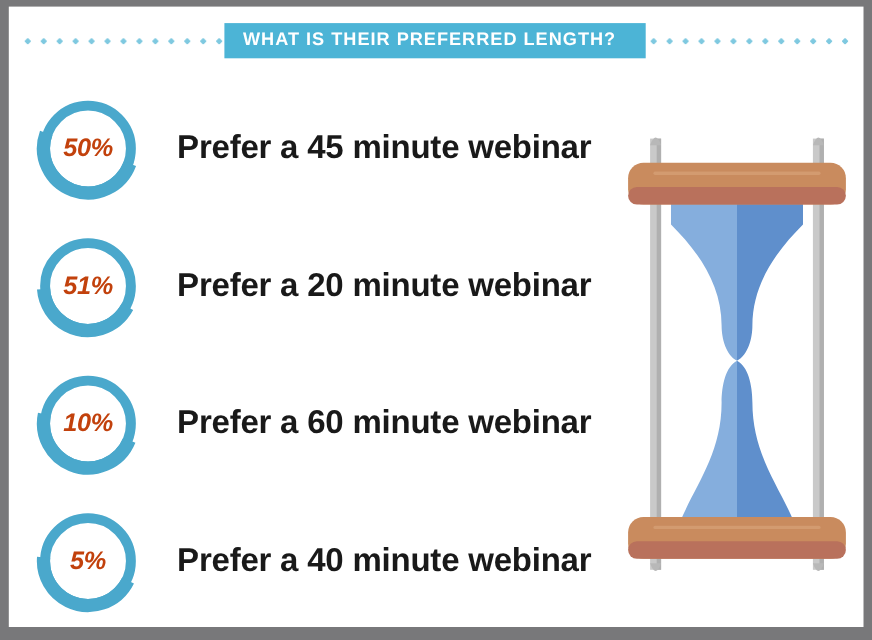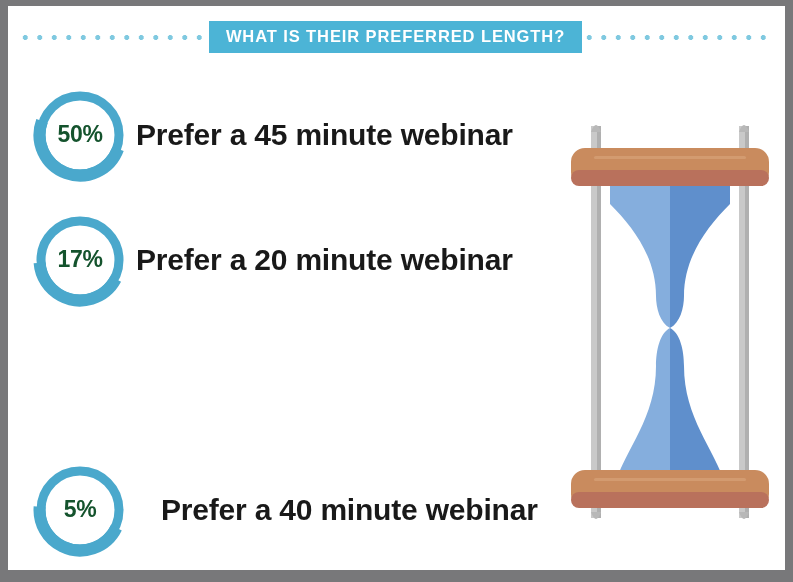--- a/index.html
+++ b/index.html
@@ -53,21 +53,21 @@
   .dot-rule.right { margin-right: 12px; }
 
   .title-banner {
     flex: 0 0 auto;
     background: #4cb4d6;
     color: #ffffff;
     font-size: 16.5px;
     font-weight: bold;
     letter-spacing: 0.9px;
     text-transform: uppercase;
-    padding: 7px 17px 8px 17px;
+    padding: 7px 27px 8px 17px;
     line-height: 1;
     white-space: nowrap;
     font-family: "Liberation Sans", sans-serif;
   }
 
   
   .rows {
     position: absolute;
     left: 0;
     top: 66px;
@@ -95,26 +95,27 @@
     position: absolute;
     left: 0;
     top: 0;
     width: 96px;
     height: 96px;
     display: flex;
     align-items: center;
     justify-content: center;
     font-size: 23px;
     font-weight: bold;
-    color: #14532d;
+    color: #c2410c;
     letter-spacing: -0.3px;
     font-family: "Liberation Sans", sans-serif;
+    font-style: italic;
   }
   .row-label {
-    margin-left: 8px;
+    margin-left: 33px;
     font-size: 30px;
     font-weight: bold;
     color: #191919;
     letter-spacing: -0.2px;
     white-space: nowrap;
     font-family: "Liberation Sans", sans-serif;
   }
   .stat-row.last .row-label { margin-left: 33px; }
 
   
@@ -153,26 +154,35 @@
         <div class="row-label">Prefer a 45 minute webinar</div>
       </div>
 
       <div class="stat-row">
         <div class="donut">
           <svg viewBox="0 0 96 96">
             <circle cx="48" cy="48" r="39" fill="none" stroke="#eef7fb" stroke-width="9"></circle>
             <circle cx="48" cy="48" r="39" fill="none" stroke="#4aa8cc" stroke-width="9" stroke-linecap="round" stroke-dasharray="245.04" stroke-dashoffset="0" transform="rotate(-90 48 48)"></circle>
             <circle cx="48" cy="48" r="40.5" fill="none" stroke="#4aa8cc" stroke-width="12" stroke-linecap="butt" stroke-dasharray="104.4 254.4" stroke-dashoffset="0" transform="rotate(28 48 48)"></circle>
           </svg>
-          <div class="pct">17%</div>
+          <div class="pct">51%</div>
         </div>
         <div class="row-label">Prefer a 20 minute webinar</div>
       </div>
 
       <div class="stat-row">
+        <div class="donut">
+          <svg viewBox="0 0 96 96">
+            <circle cx="48" cy="48" r="39" fill="none" stroke="#eef7fb" stroke-width="9"></circle>
+            <circle cx="48" cy="48" r="39" fill="none" stroke="#4aa8cc" stroke-width="9" stroke-linecap="round" stroke-dasharray="245.04" stroke-dashoffset="0" transform="rotate(-90 48 48)"></circle>
+            <circle cx="48" cy="48" r="40.5" fill="none" stroke="#4aa8cc" stroke-width="12" stroke-linecap="butt" stroke-dasharray="120 254.4" stroke-dashoffset="0" transform="rotate(22 48 48)"></circle>
+          </svg>
+          <div class="pct">10%</div>
+        </div>
+        <div class="row-label">Prefer a 60 minute webinar</div>
       </div>
 
       <div class="stat-row last">
         <div class="donut">
           <svg viewBox="0 0 96 96">
             <circle cx="48" cy="48" r="39" fill="none" stroke="#eef7fb" stroke-width="9"></circle>
             <circle cx="48" cy="48" r="39" fill="none" stroke="#4aa8cc" stroke-width="9" stroke-linecap="round" stroke-dasharray="245.04" stroke-dashoffset="0" transform="rotate(-90 48 48)"></circle>
             <circle cx="48" cy="48" r="40.5" fill="none" stroke="#4aa8cc" stroke-width="12" stroke-linecap="butt" stroke-dasharray="112 254.4" stroke-dashoffset="0" transform="rotate(26 48 48)"></circle>
           </svg>
           <div class="pct">5%</div>

